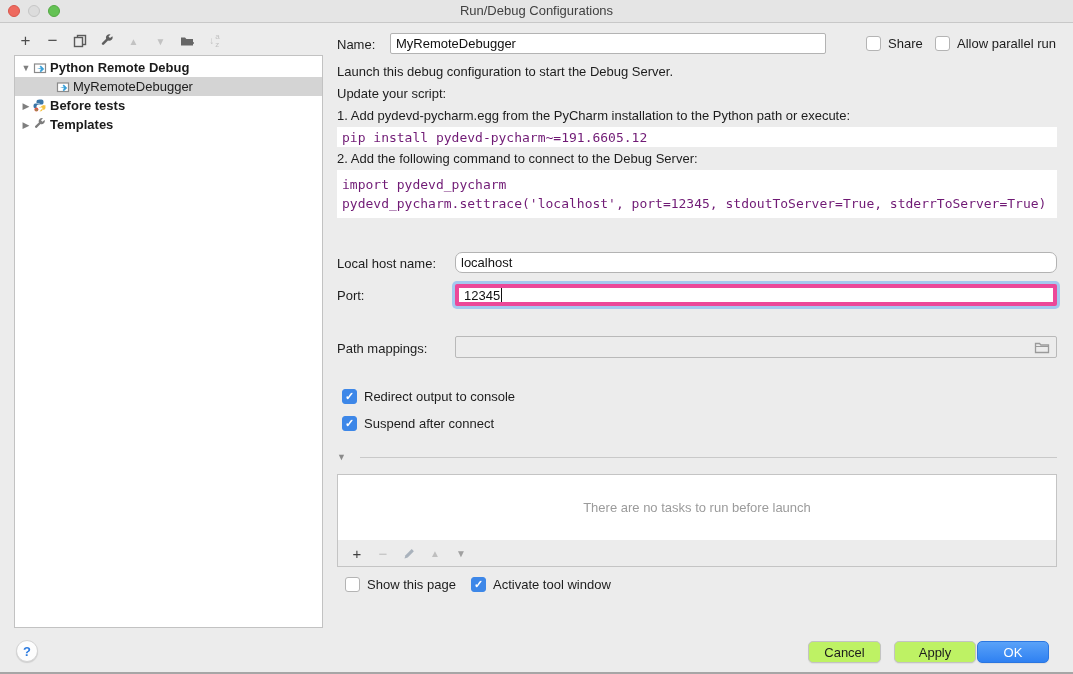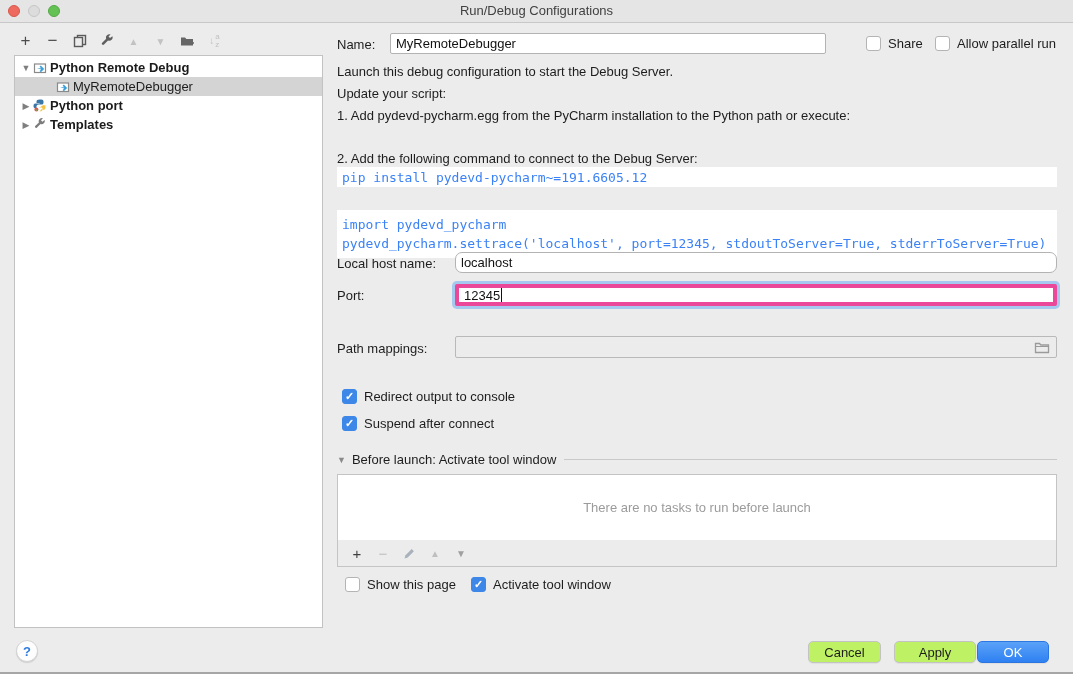--- a/index.html
+++ b/index.html
@@ -44,22 +44,22 @@
   
   .lbl{position:absolute;color:#1d1d1d;}
   .inp{position:absolute;background:#fff;border:1px solid #b3b3b3;border-radius:2px;
     box-sizing:border-box;font-family:"Liberation Sans",sans-serif;font-size:13px;color:#111;
     padding:0 5px;display:flex;align-items:center;}
   input.inp{padding:0 5px;outline:none;}
   .inp.focused{border:4px solid #ec4899;box-shadow:0 0 0 3px #a5c9ef;}
   .caret{display:inline-block;width:1px;height:14px;background:#111;margin-left:1px;}
   .txtline{position:absolute;color:#1d1d1d;}
   .code{position:absolute;left:337px;width:720px;background:#fff;
-    font-family:"DejaVu Sans Mono",monospace;font-size:13px;color:#3b82f6;
-    box-sizing:border-box;padding-left:5px;margin-top:40px;}
+    font-family:"DejaVu Sans Mono",monospace;font-size:13px;color:#701a75;
+    box-sizing:border-box;padding-left:5px;}
   .code .cline{line-height:19px;white-space:pre;}
   .pathfield{position:absolute;background:#ececec;border:1px solid #b9b9b9;border-radius:2px;
     box-sizing:border-box;display:flex;align-items:center;justify-content:flex-end;padding-right:6px;}
 
   
   .cbrow{position:absolute;display:flex;align-items:center;gap:7px;}
   .cb{width:15px;height:15px;border-radius:3px;box-sizing:border-box;background:#fff;
     border:1px solid #b4b4b4;display:flex;align-items:center;justify-content:center;flex:0 0 15px;}
   .cb.on{background:#3d87e8;border:1px solid #3d87e8;}
   .cb .tick{color:#fff;font-size:11px;font-weight:bold;line-height:15px;}
@@ -159,21 +159,21 @@
       <span class="disc">▶</span>
       <span class="ticon">
         <svg width="13" height="13" viewBox="0 0 13 13">
           <path d="M6.5 0.5c-2 0-3 .8-3 2v1.4h3.2v.7H2.2c-1.1 0-1.7 1-1.7 2.4 0 1.3.6 2.3 1.7 2.3h1.3V7.6c0-1.1 1-2 2.1-2h3.1c1 0 1.8-.8 1.8-1.8V2.5c0-1.2-1-2-2-2z" fill="#3a76a8"></path>
           <path d="M6.5 12.5c2 0 3-.8 3-2V9.1H6.3v-.7h4.5c1.1 0 1.7-1 1.7-2.4" fill="#f5c242"></path>
           <path d="M10.8 6c1.1 0 1.7 1 1.7 2.3 0 1.4-.6 2.4-1.7 2.4H9.5V9.4c0-1.1-1-2-2.1-2z" fill="#f5c242"></path>
           <circle cx="3.4" cy="10.6" r="2" fill="#e0574a"></circle>
           <path d="M2.2 10.6a1.2 1.2 0 0 0 2.4 0z" fill="#67b152"></path>
         </svg>
       </span>
-      <span class="tlabel b">Python port</span>
+      <span class="tlabel b">Before tests</span>
     </div>
     <div class="trow" style="padding-left:5px;">
       <span class="disc">▶</span>
       <span class="ticon">
         <svg width="13" height="13" viewBox="0 0 13 13">
           <path d="M11.6 1.9a3.2 3.2 0 0 1-4.1 4.1L3.8 9.7a1.15 1.15 0 0 1-1.6-1.6l3.7-3.7A3.2 3.2 0 0 1 10 .3L8 2.3l1.4 1.4z" fill="#7d7d7d"></path>
         </svg>
       </span>
       <span class="tlabel b">Templates</span>
     </div>
@@ -227,21 +227,20 @@
   </div>
   <div class="cbrow" style="left:342px;top:416px;">
     <span class="cb on">
         <span class="tick">✓</span>
       </span>
     <span>Suspend after connect</span>
   </div>
 
   <div class="blhead">
     <span class="bltri">▼</span>
-    <span>Before launch: Activate tool window</span>
     <span class="blline"></span>
   </div>
   <div class="taskpanel">
     <span class="taskempty">There are no tasks to run before launch</span>
   </div>
   <div class="tasktbar">
     <span class="minibtn">+</span>
     <span class="minibtn dis">−</span>
     <span class="minibtn dis">
       <svg width="13" height="13" viewBox="0 0 13 13">

